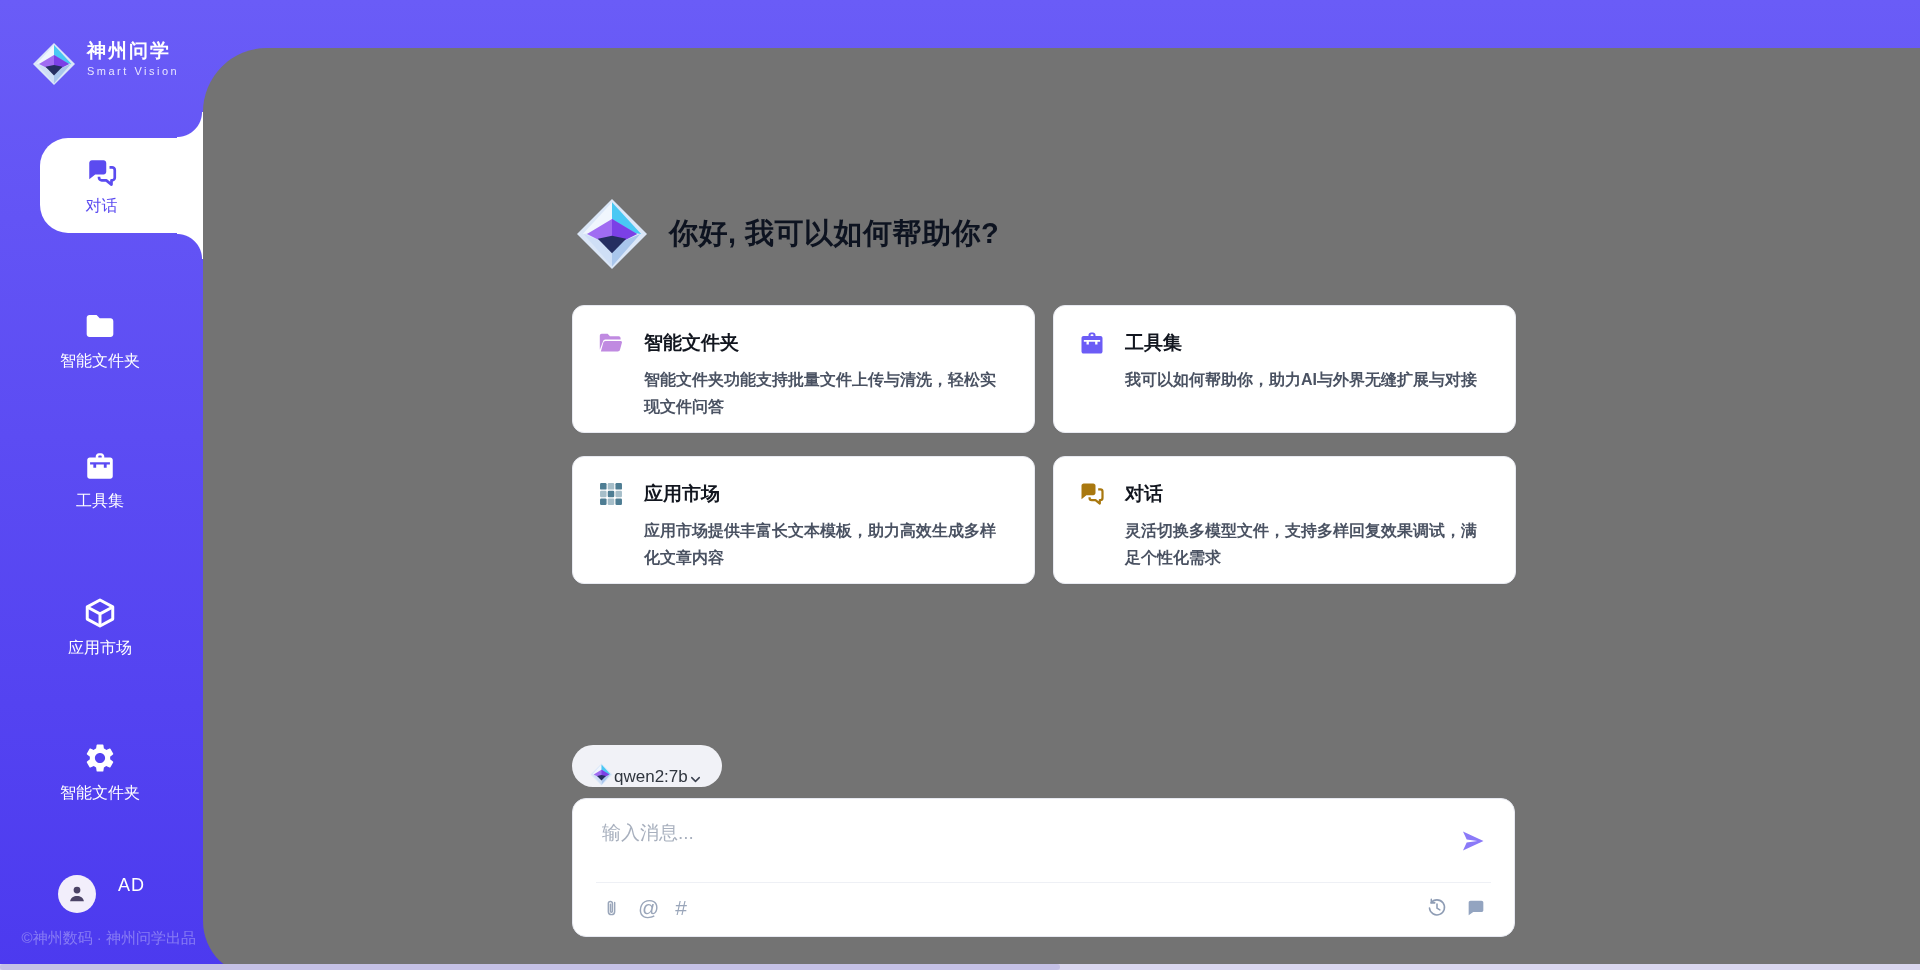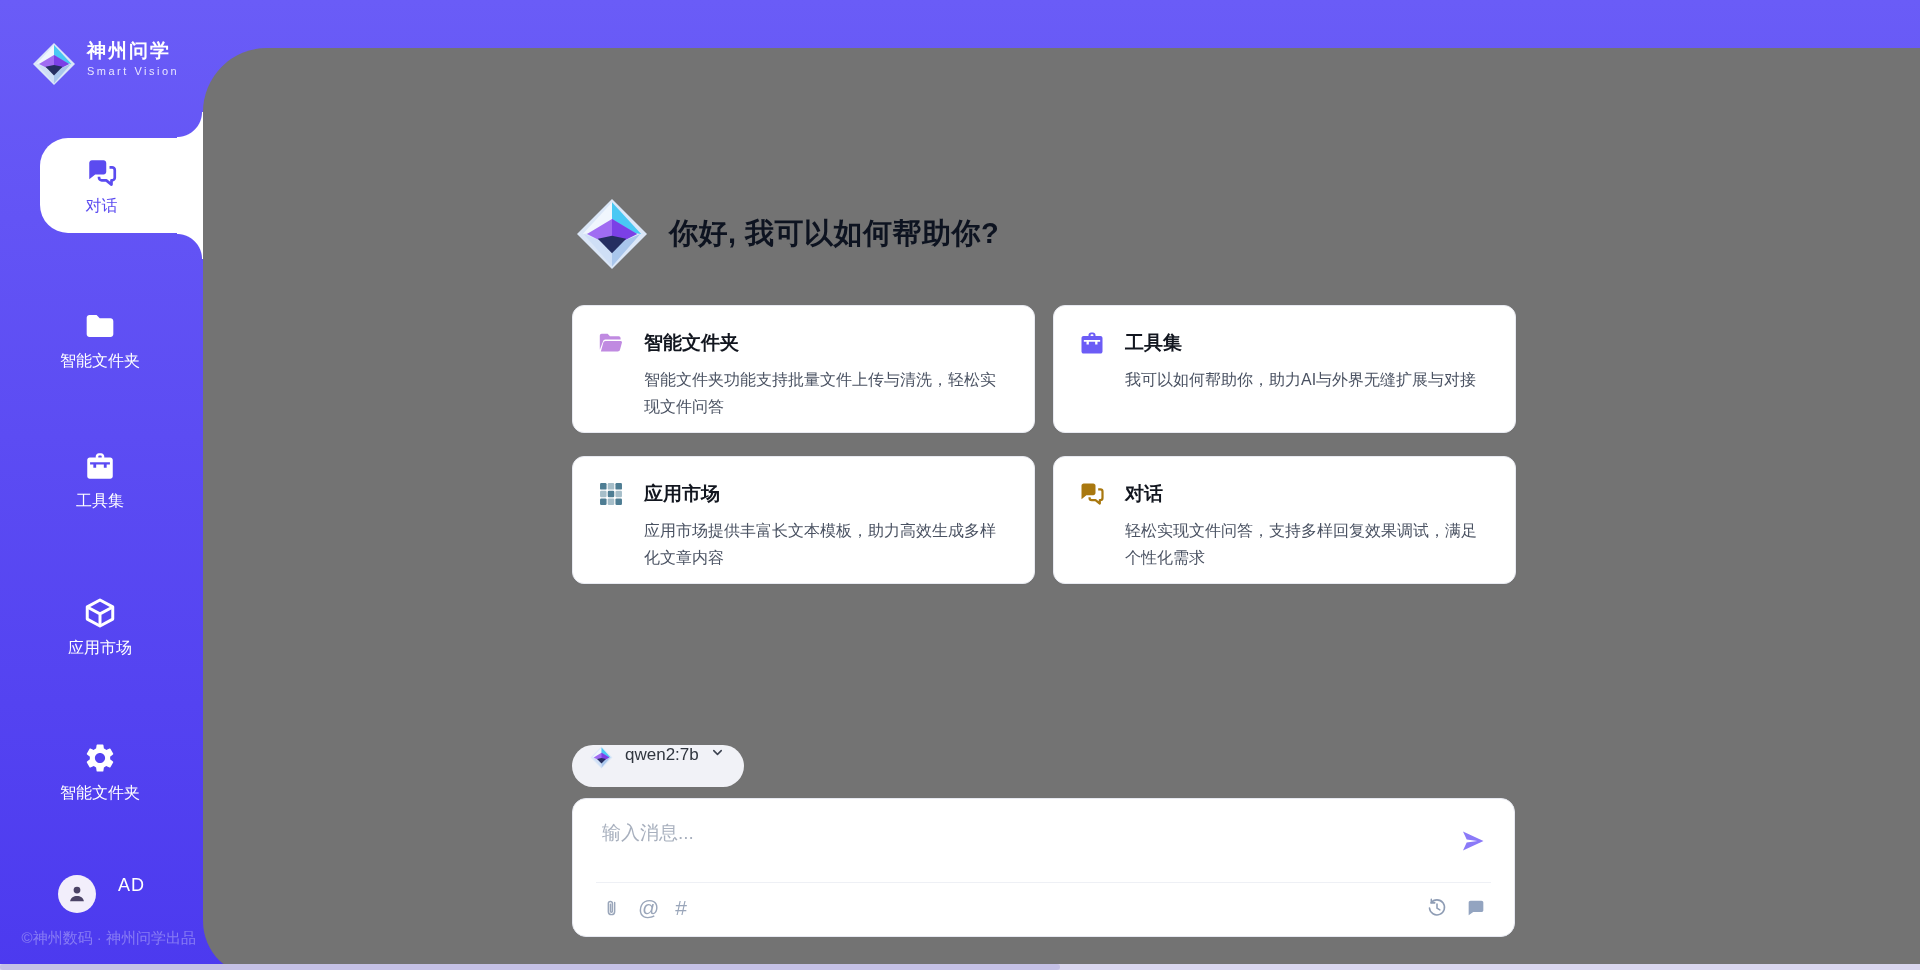--- a/index.html
+++ b/index.html
@@ -59,25 +59,25 @@
     grid-template-columns:463px 463px;column-gap:18px;row-gap:23px;}
   .card{
     box-sizing:border-box;height:128px;background:#fff;border:1px solid #e8eaf1;
     border-radius:12px;padding:23px 24px 0 24px;cursor:pointer;
     box-shadow:0 1px 2px rgba(30,35,70,0.02);
   }
   .card-head{display:flex;align-items:center;gap:19px;}
   .card-icon{width:28px;height:28px;flex:0 0 28px;}
   .card-icon svg{width:28px;height:28px;display:block;}
   .card-title{font-size:19px;font-weight:800;color:#12161f;}
-  .card-desc{margin:9px 0 0 47px;font-size:16px;line-height:27px;color:#4a5262;}
+  .card-desc{margin:9px 0 0 47px;font-size:16px;line-height:27px;color:#4a5262;font-weight:bold;}
 
   .model-pill{
-    position:absolute;left:0;top:697px;height:42px;display:inline-flex;align-items:flex-start;
-    gap:11px;padding:0 19px 0 17px;background:#f1f2f7;border-radius:21px;cursor:pointer;
+    position:absolute;left:0;top:697px;height:42px;display:inline-flex;align-items:flex-end;
+    gap:0;padding:0 19px 0 17px;background:#f1f2f7;border-radius:21px;cursor:pointer;
   }
   .model-pill .mlogo{width:25px;height:25px;}
   .model-label{font-size:17px;color:#30363f;}
   .model-pill .chev{width:15px;height:15px;color:#3c4250;}
 
   .composer{
     position:absolute;left:0;top:750px;width:943px;height:139px;box-sizing:border-box;
     background:#fff;border:1.5px solid #e7e9f1;border-radius:14px;
   }
   .composer .ph{position:absolute;left:27px;top:22px;font-size:19px;color:#a8b0be;
@@ -241,21 +241,21 @@
         <div class="card">
           <div class="card-head">
             <span class="card-icon" style="color: rgb(169, 120, 15);">
               <svg viewBox="0 0 24 24">
                 <path fill="currentColor" d="M3 4.9C3 3.85 3.85 3 4.9 3h8.2c1.05 0 1.9.85 1.9 1.9v6.2c0 1.05-.85 1.9-1.9 1.9H7.2L3 16.4z"></path>
                 <path fill="none" stroke="currentColor" stroke-width="1.9" stroke-linejoin="round" d="M17.3 8h1.8c1 0 1.9.8 1.9 1.8v5.6c0 1-.9 1.8-1.9 1.8h-.4v3l-3.7-3h-3.2c-1 0-1.9-.8-1.9-1.8v-.7"></path>
               </svg>
             </span>
             <span class="card-title">对话</span>
           </div>
-          <div class="card-desc">轻松实现文件问答，支持多样回复效果调试，满足个性化需求</div>
+          <div class="card-desc">灵活切换多模型文件，支持多样回复效果调试，满足个性化需求</div>
         </div>
       </div>
 
     <div class="model-pill">
       <span class="mlogo"><svg viewBox="0 0 48 48">
             <polygon points="24,3 45,24 24,45 3,24" fill="#dbe7f8"></polygon>
             <polygon points="24,5 24,21.5 6.5,24" fill="#f0f6fd"></polygon>
             <polygon points="24,5 41.5,24 24,21.5" fill="#49c8f4"></polygon>
             <polygon points="24,31 41,24 24,43.5" fill="#a9c6ec"></polygon>
             <polygon points="24,31 7,24 24,43.5" fill="#cfdff6"></polygon>

